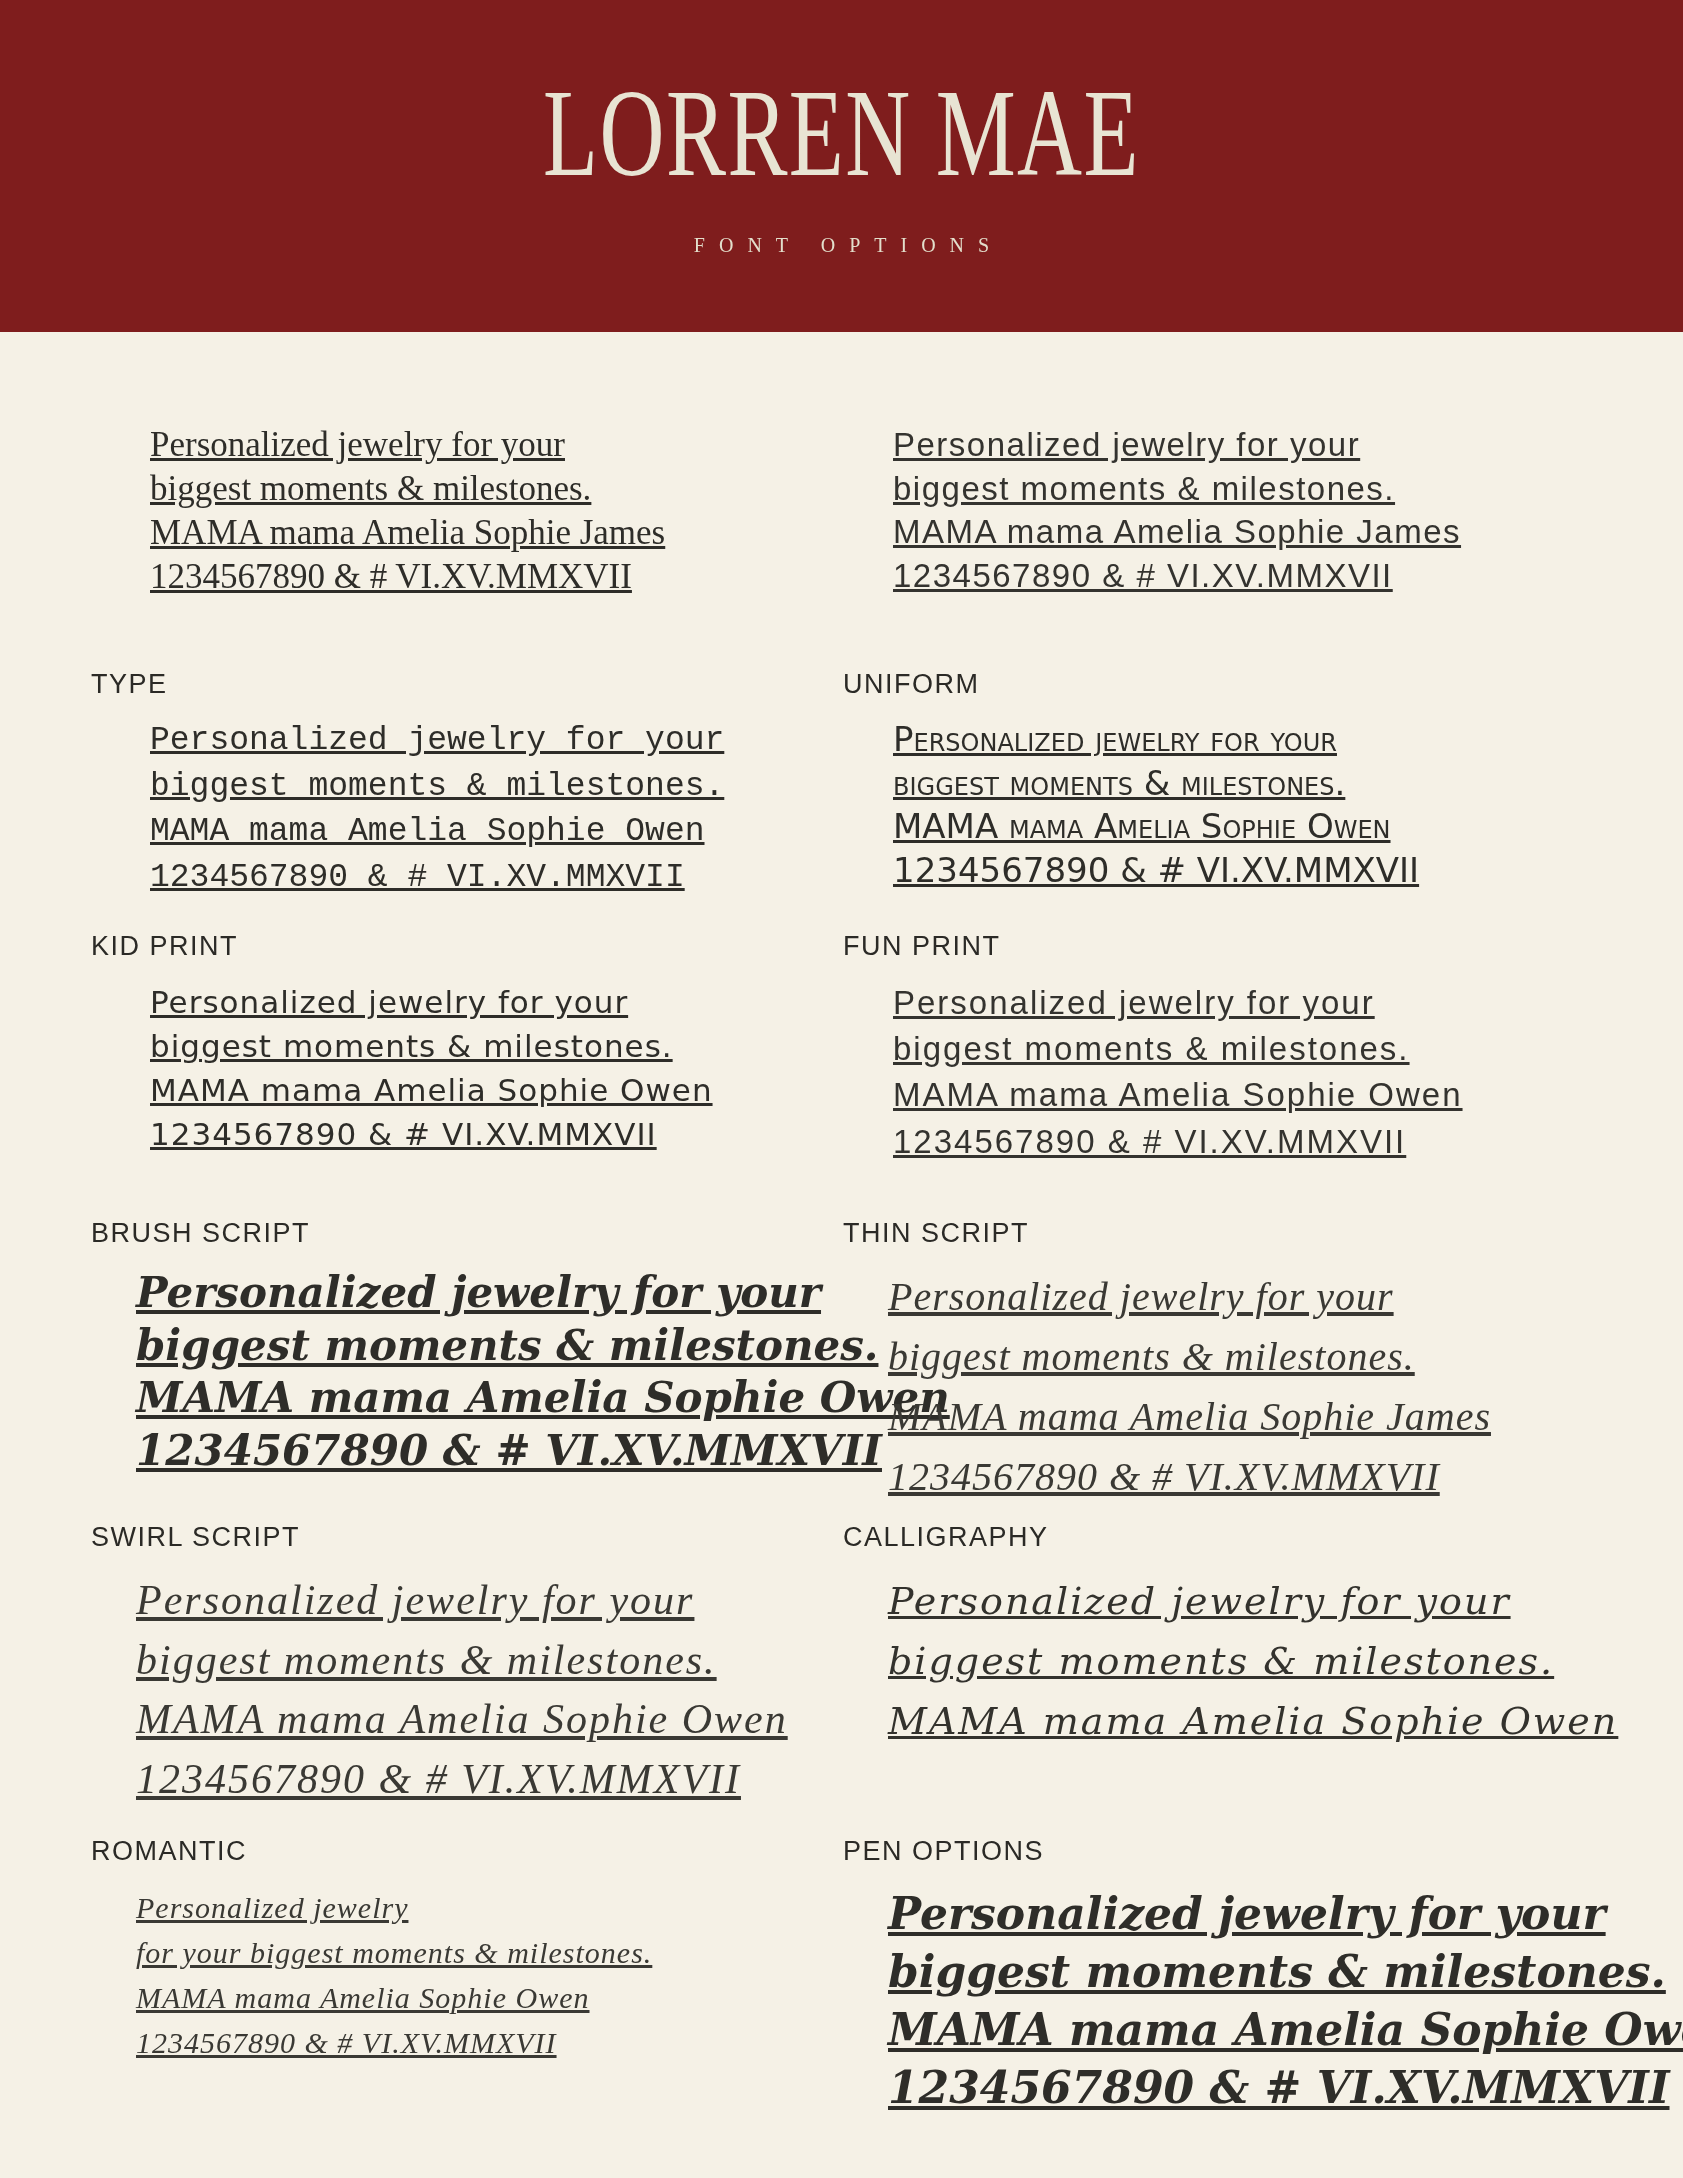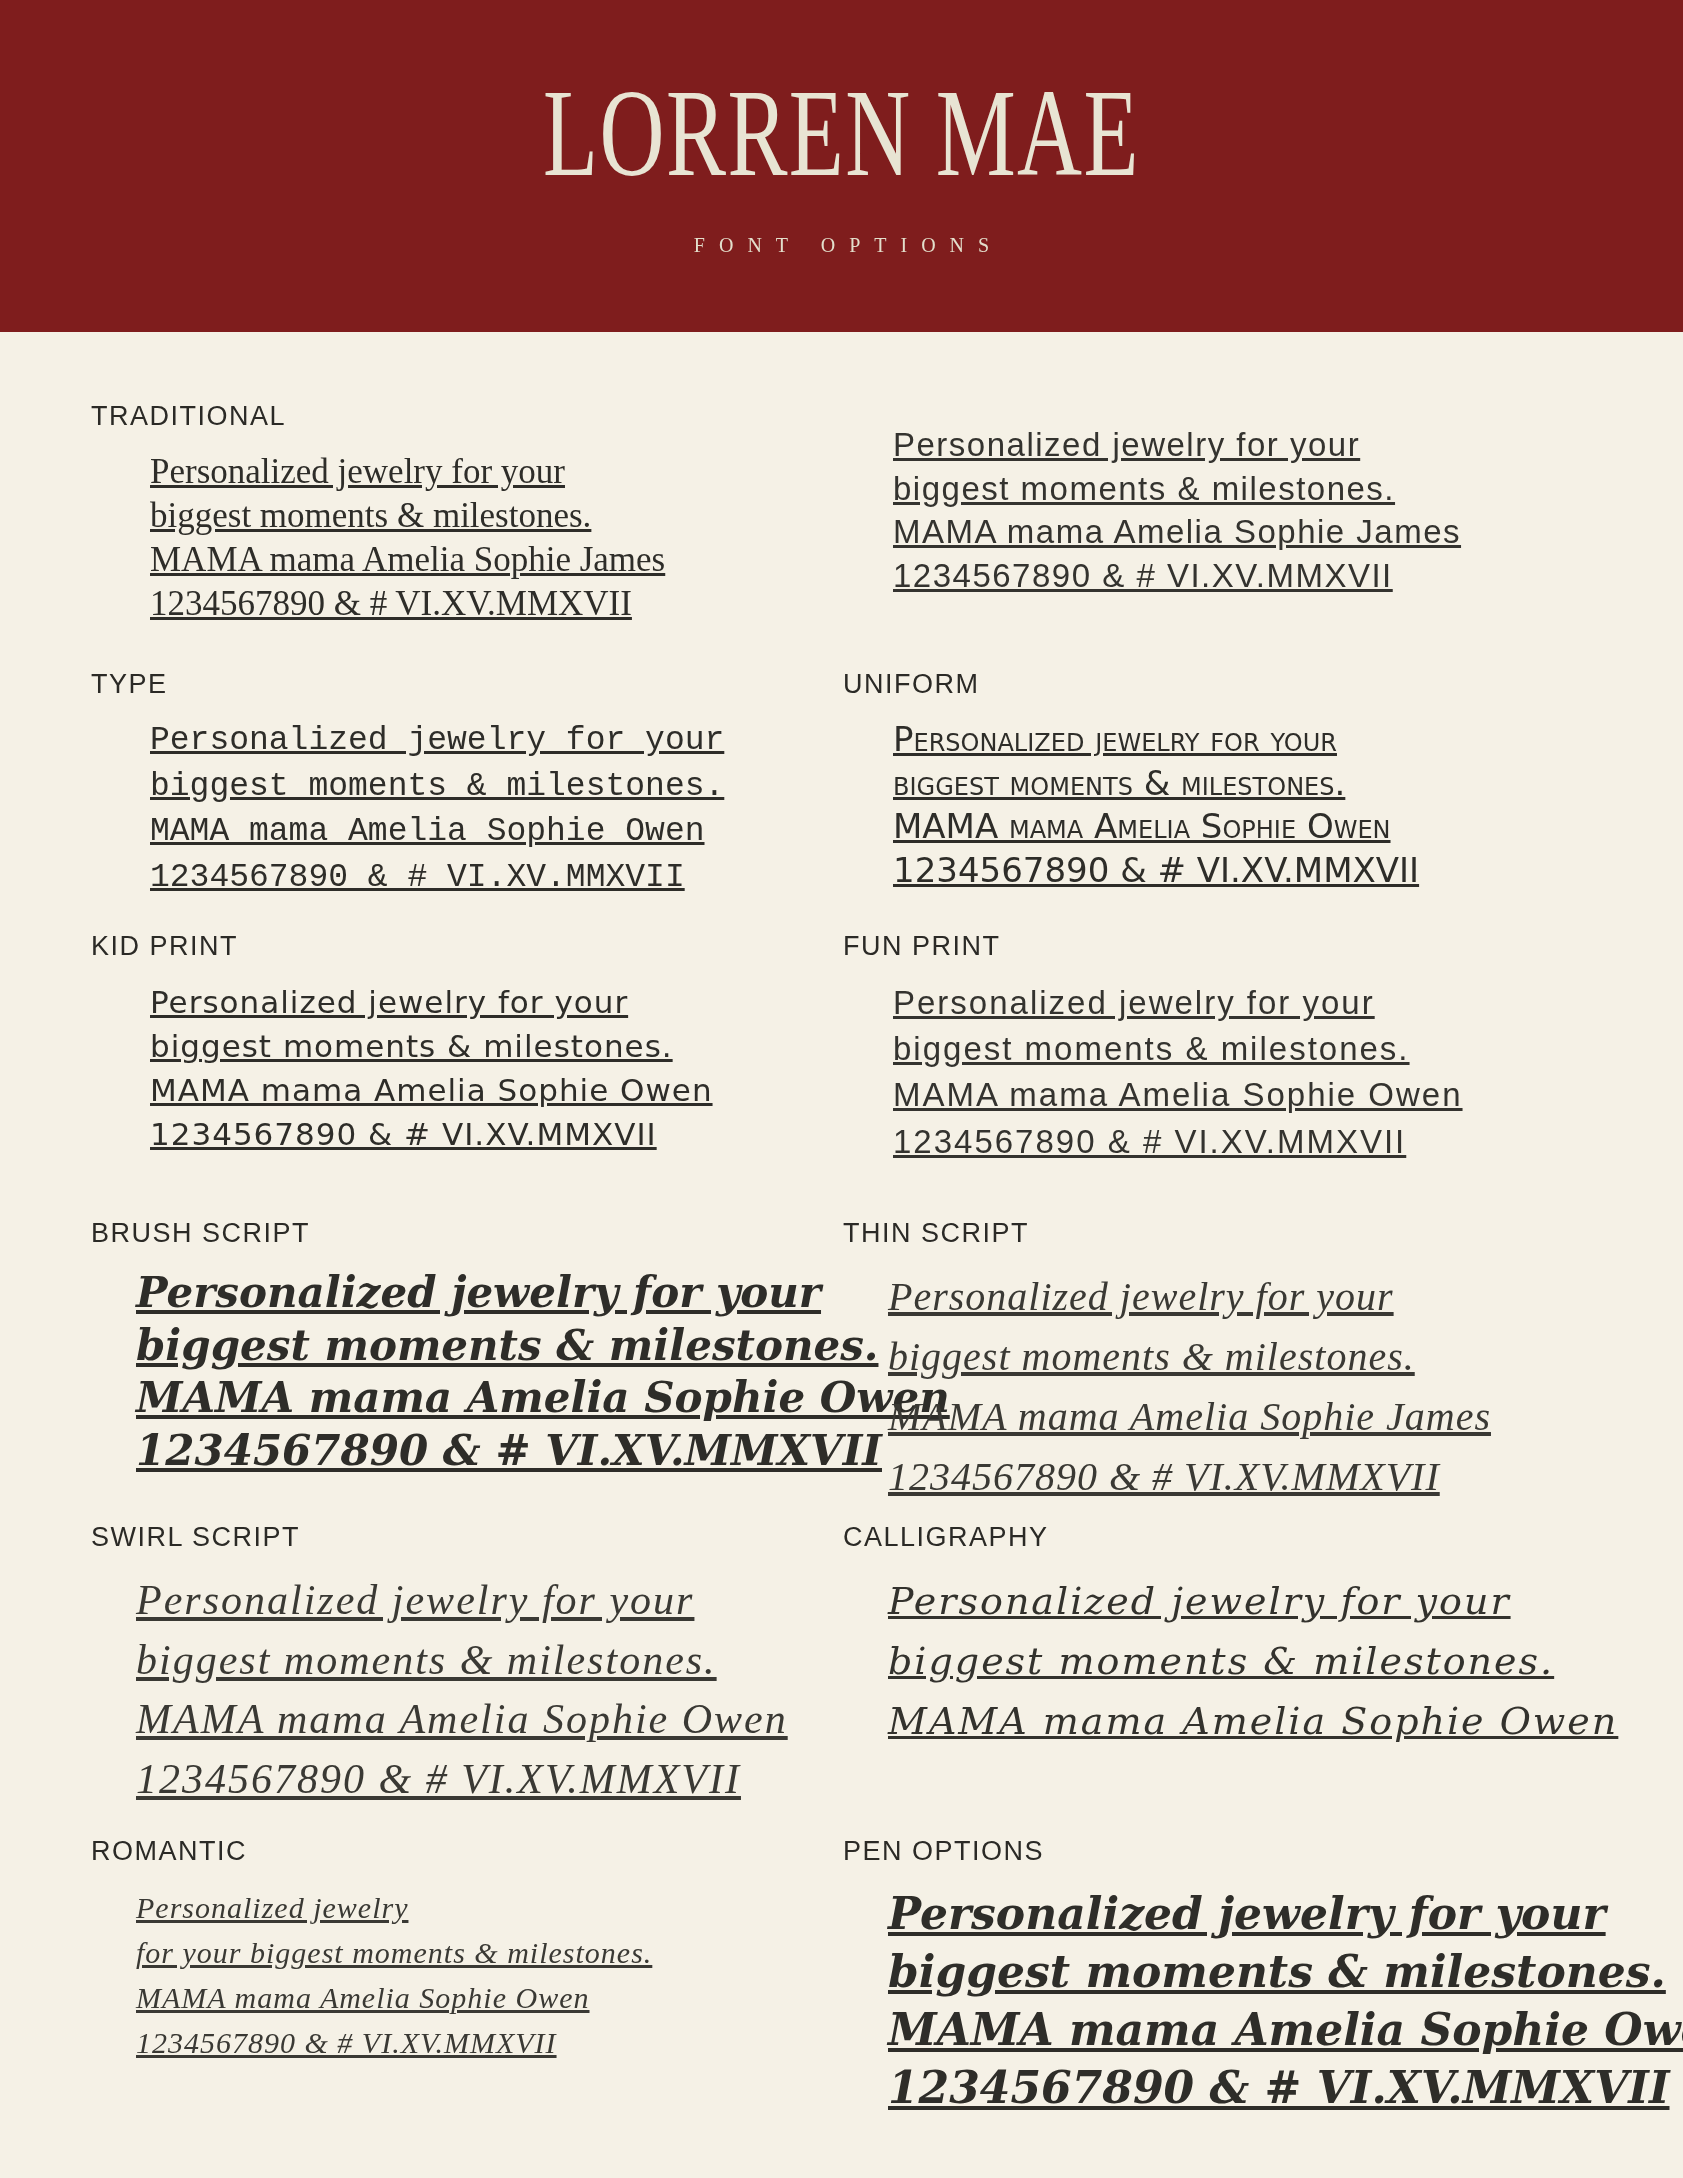--- a/index.html
+++ b/index.html
@@ -136,21 +136,20 @@
 <div class="page">
 
   <header class="band">
     <h1 class="brand">LORREN MAE</h1>
     <div class="subtitle">FONT OPTIONS</div>
   </header>
 
   <main class="grid">
 
     <section class="cell left">
-      <h2 class="label">TRADITIONAL</h2>
       <p class="sample f-traditional">
         <span class="line">Personalized jewelry for your</span>
         <span class="line">biggest moments &amp; milestones.</span>
         <span class="line">MAMA mama Amelia Sophie James</span>
         <span class="line">1234567890 &amp; # VI.XV.MMXVII</span>
       </p>
     </section>
 
     <section class="cell right">
       <p class="sample f-modern">

